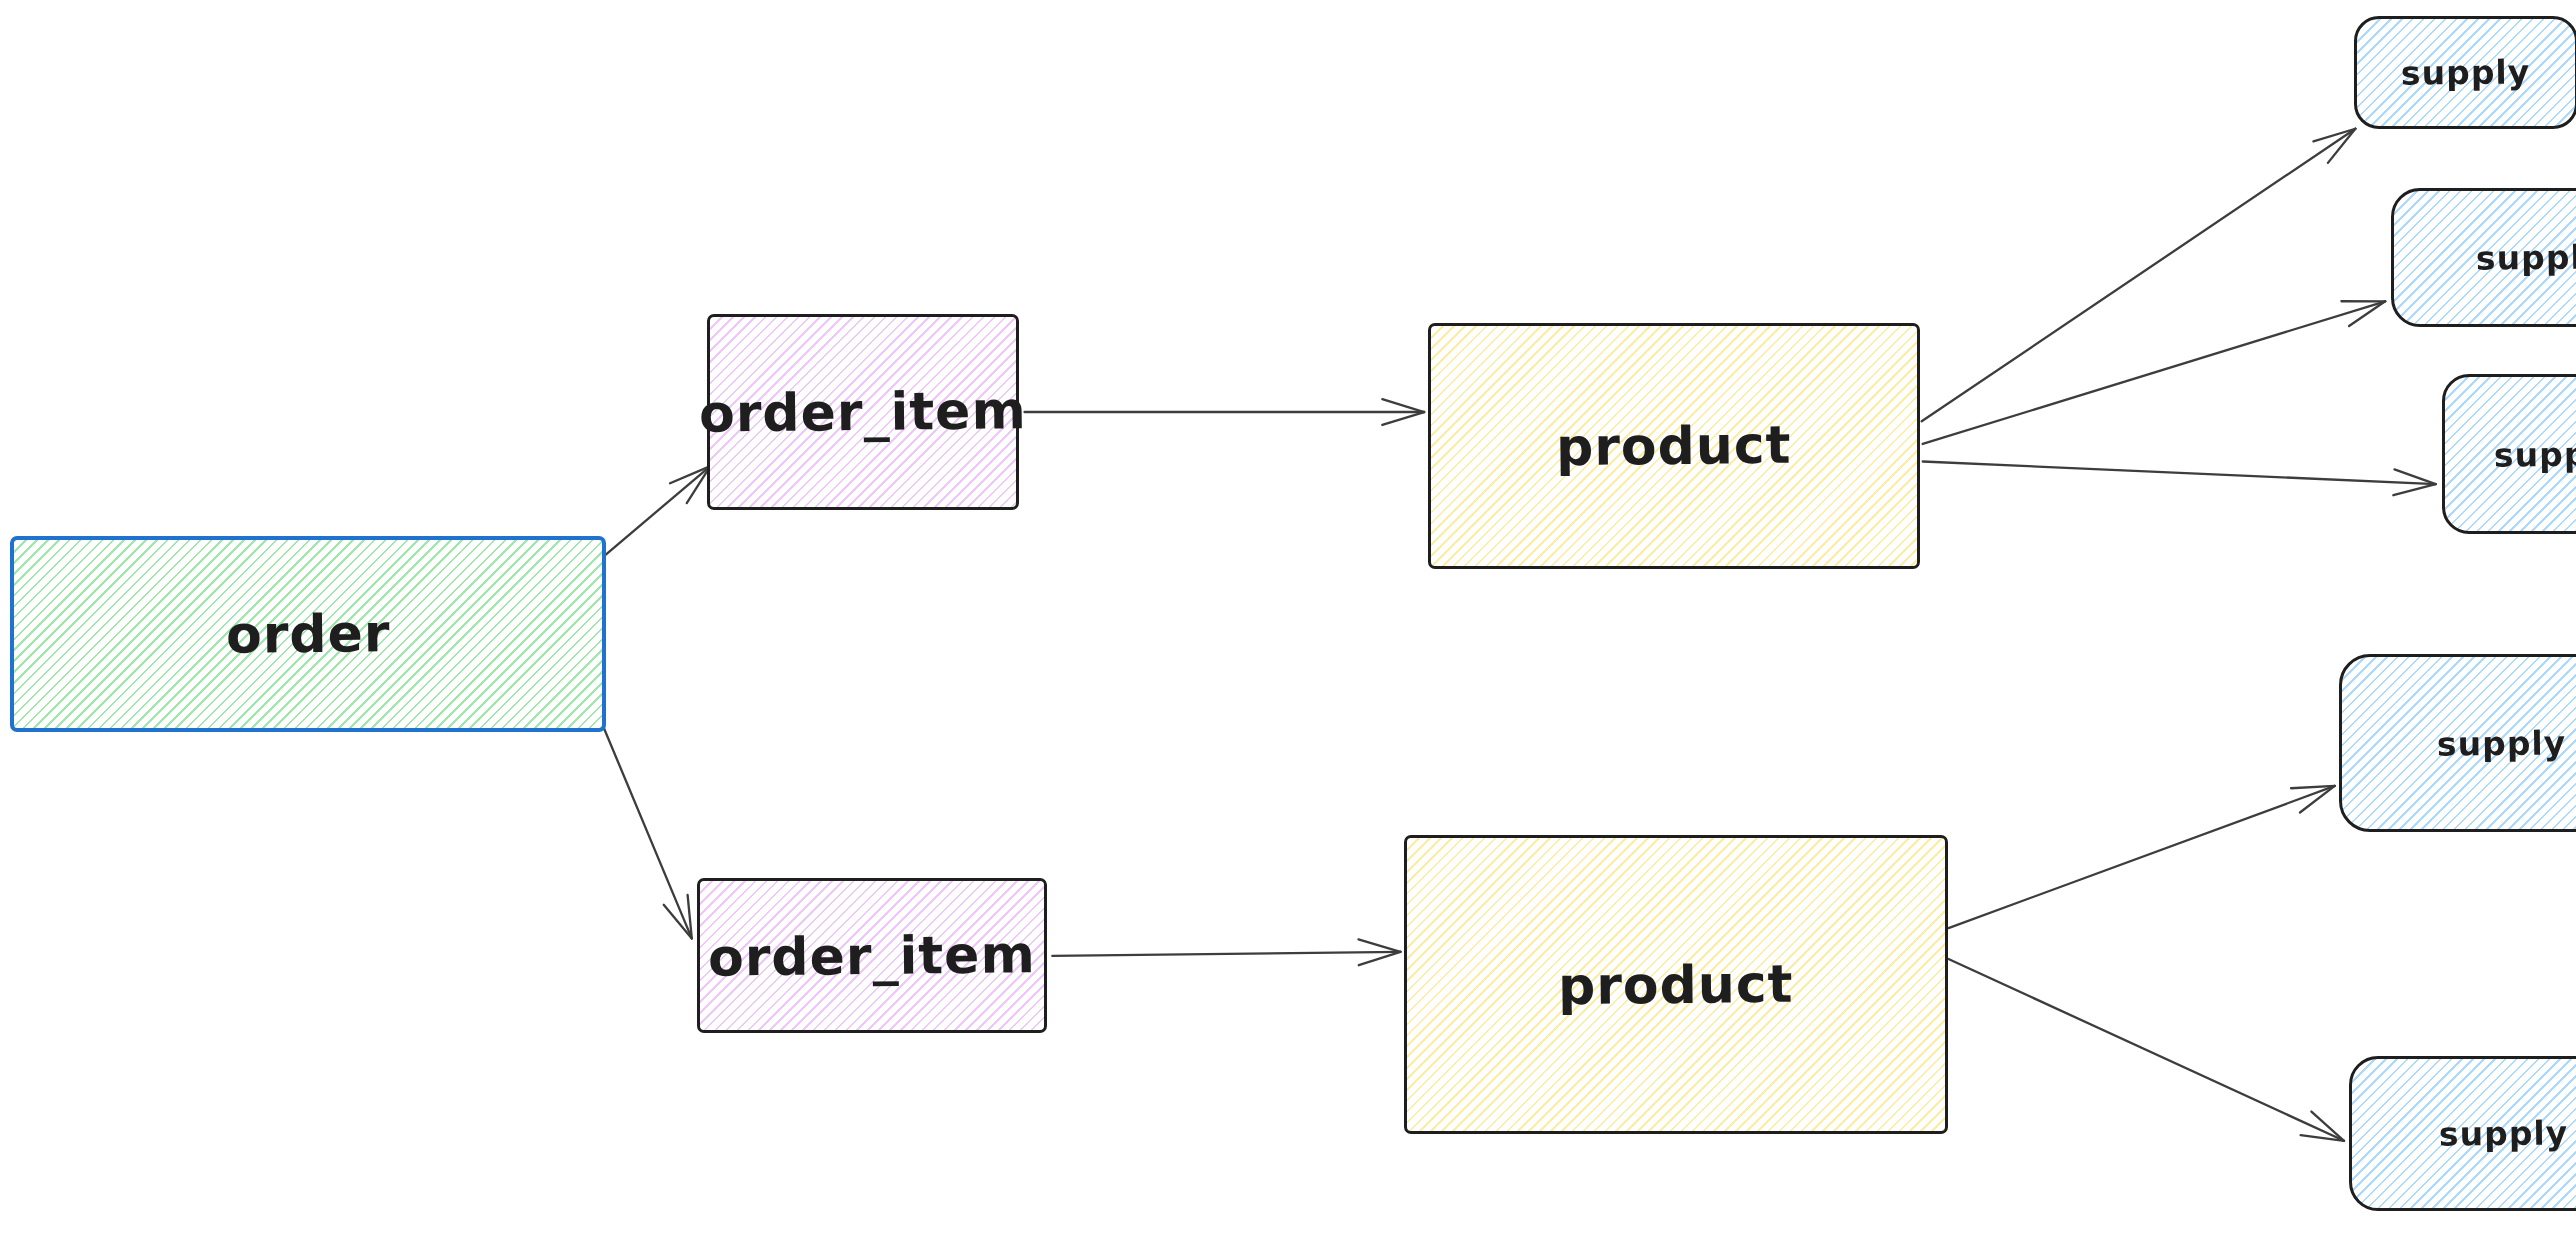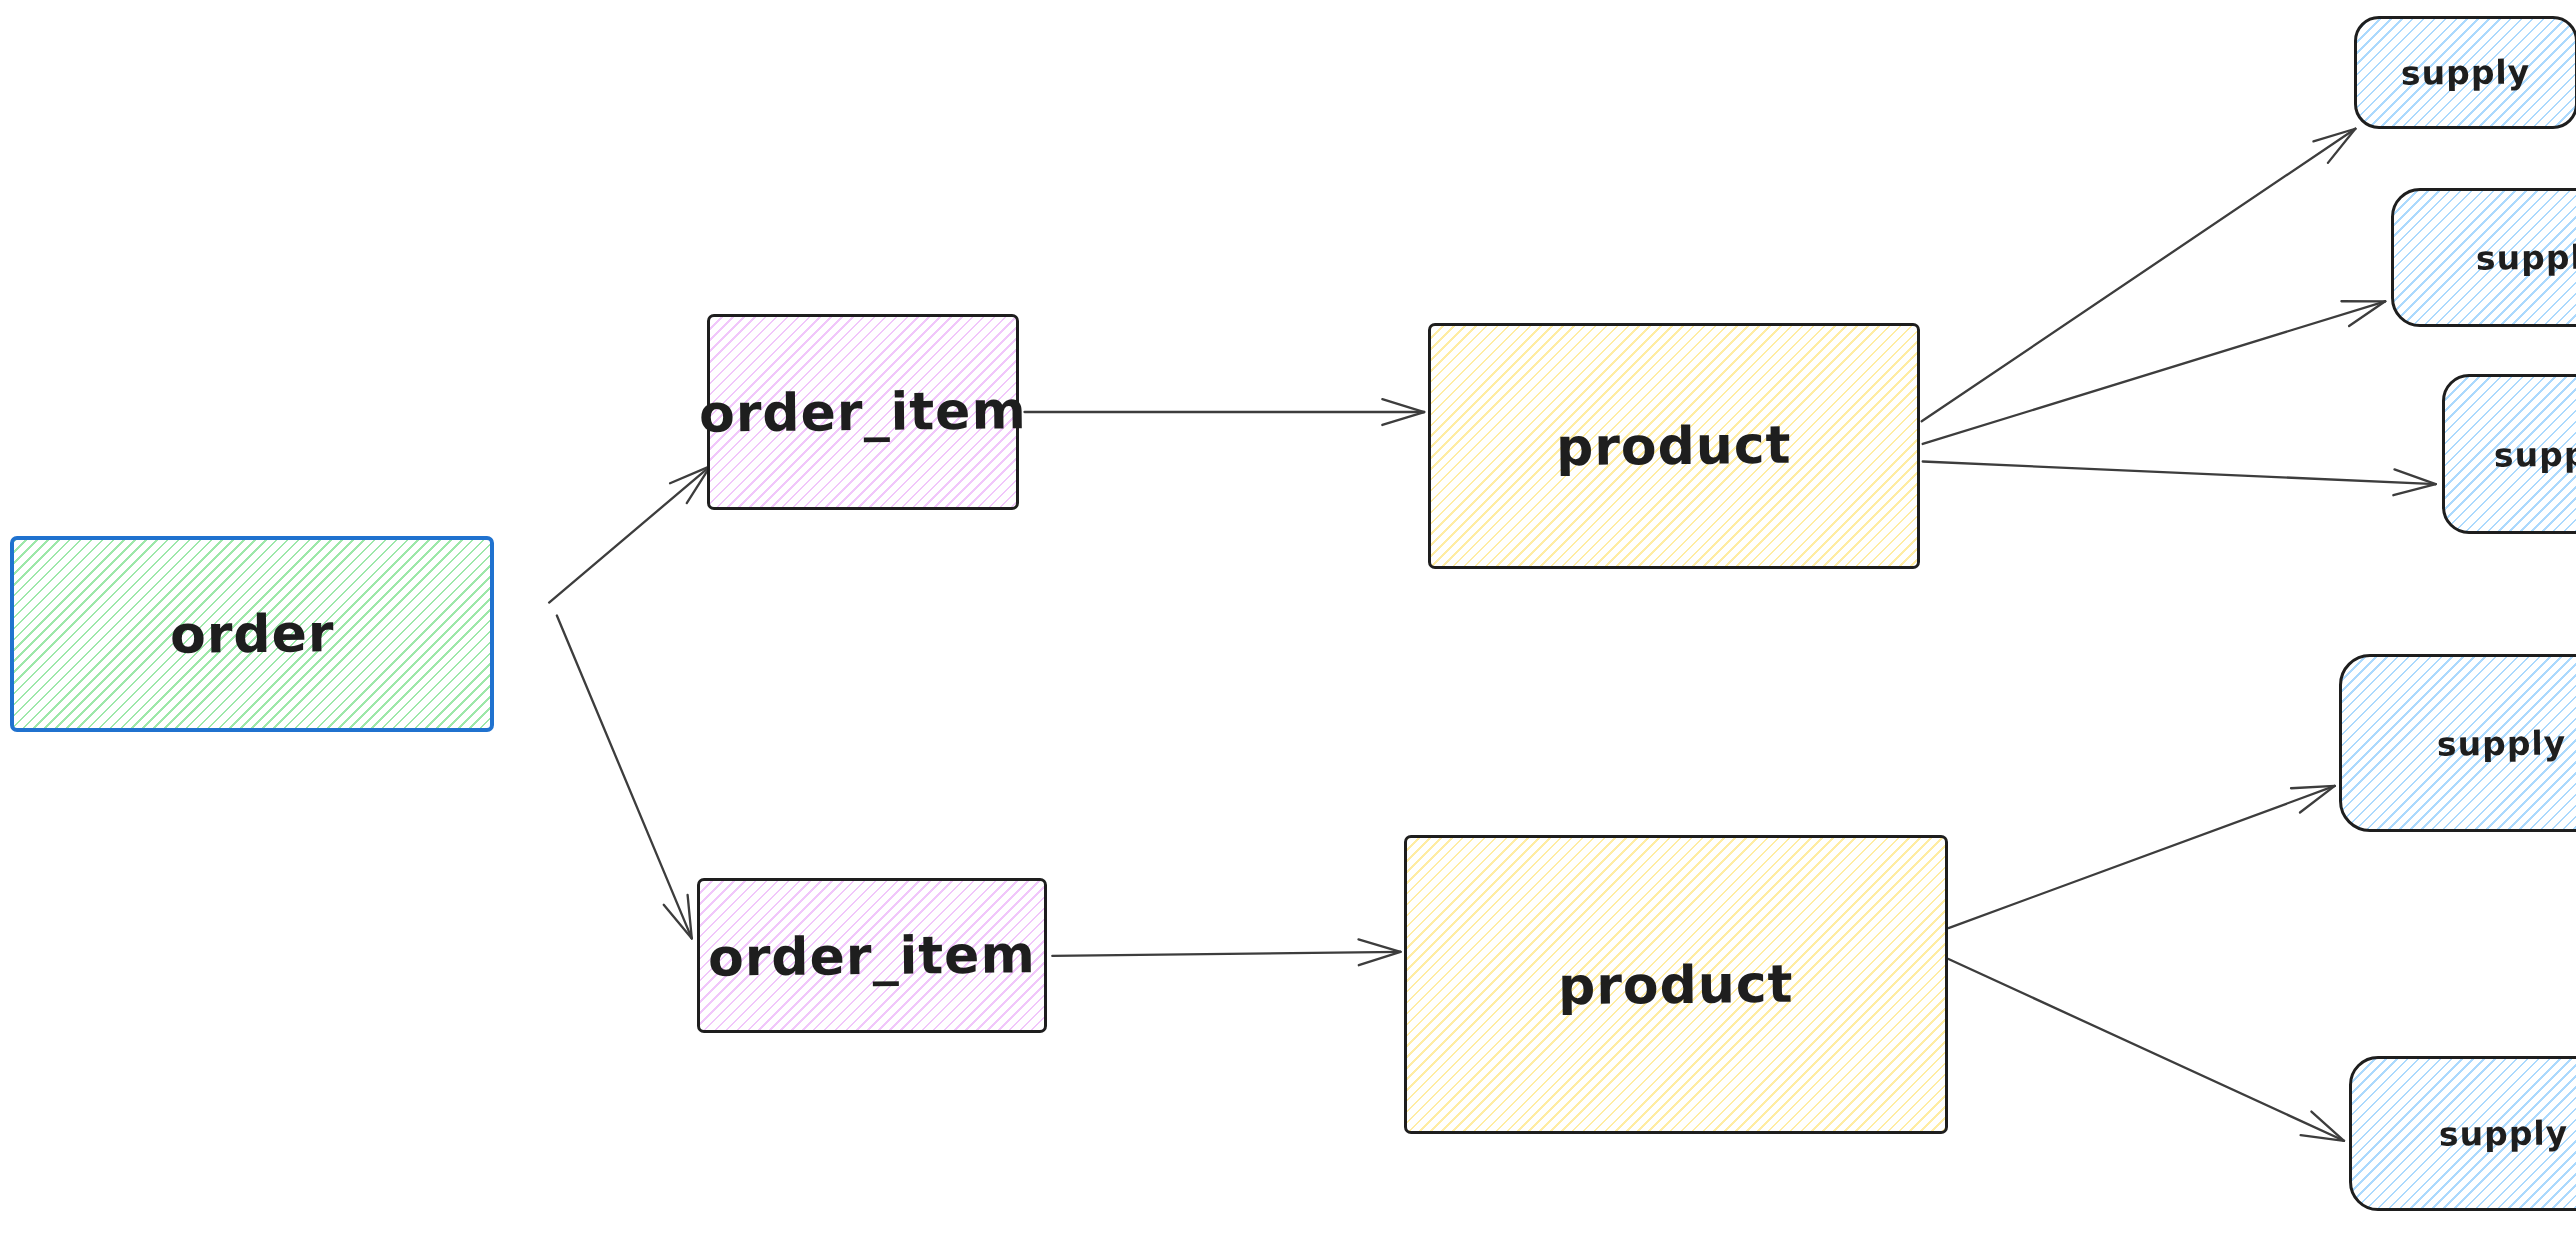--- a/index.html
+++ b/index.html
@@ -89,21 +89,21 @@
         <line x1="4532" y1="1526" x2="4464.46786386503" y2="1577.617928949619"></line>
         <line x1="4532" y1="1526" x2="4447.117647823238" y2="1530.4706027490981"></line>
       </g>
     <g>
         <line x1="3782" y1="1862" x2="4550" y2="2215"></line>
         <line x1="4550" y1="2215" x2="4465.726500120449" y2="2203.9104906307266"></line>
         <line x1="4550" y1="2215" x2="4486.707687155324" y2="2158.2630355520178"></line>
       </g>
   </svg>
 
-  <div class="node n-order" style="left:10.3px;top:536px;width:484px;height:196px;">
+  <div class="node n-order" style="left:10.3px;top:536px;width:596px;height:196px;">
     <span class="label">order</span>
   </div>
 
   <div class="node n-order-item" style="left:707px;top:314px;width:312px;height:196px;">
     <span class="label">order_item</span>
   </div>
 
   <div class="node n-order-item" style="left:697px;top:878px;width:350px;height:155px;">
     <span class="label">order_item</span>
   </div>

